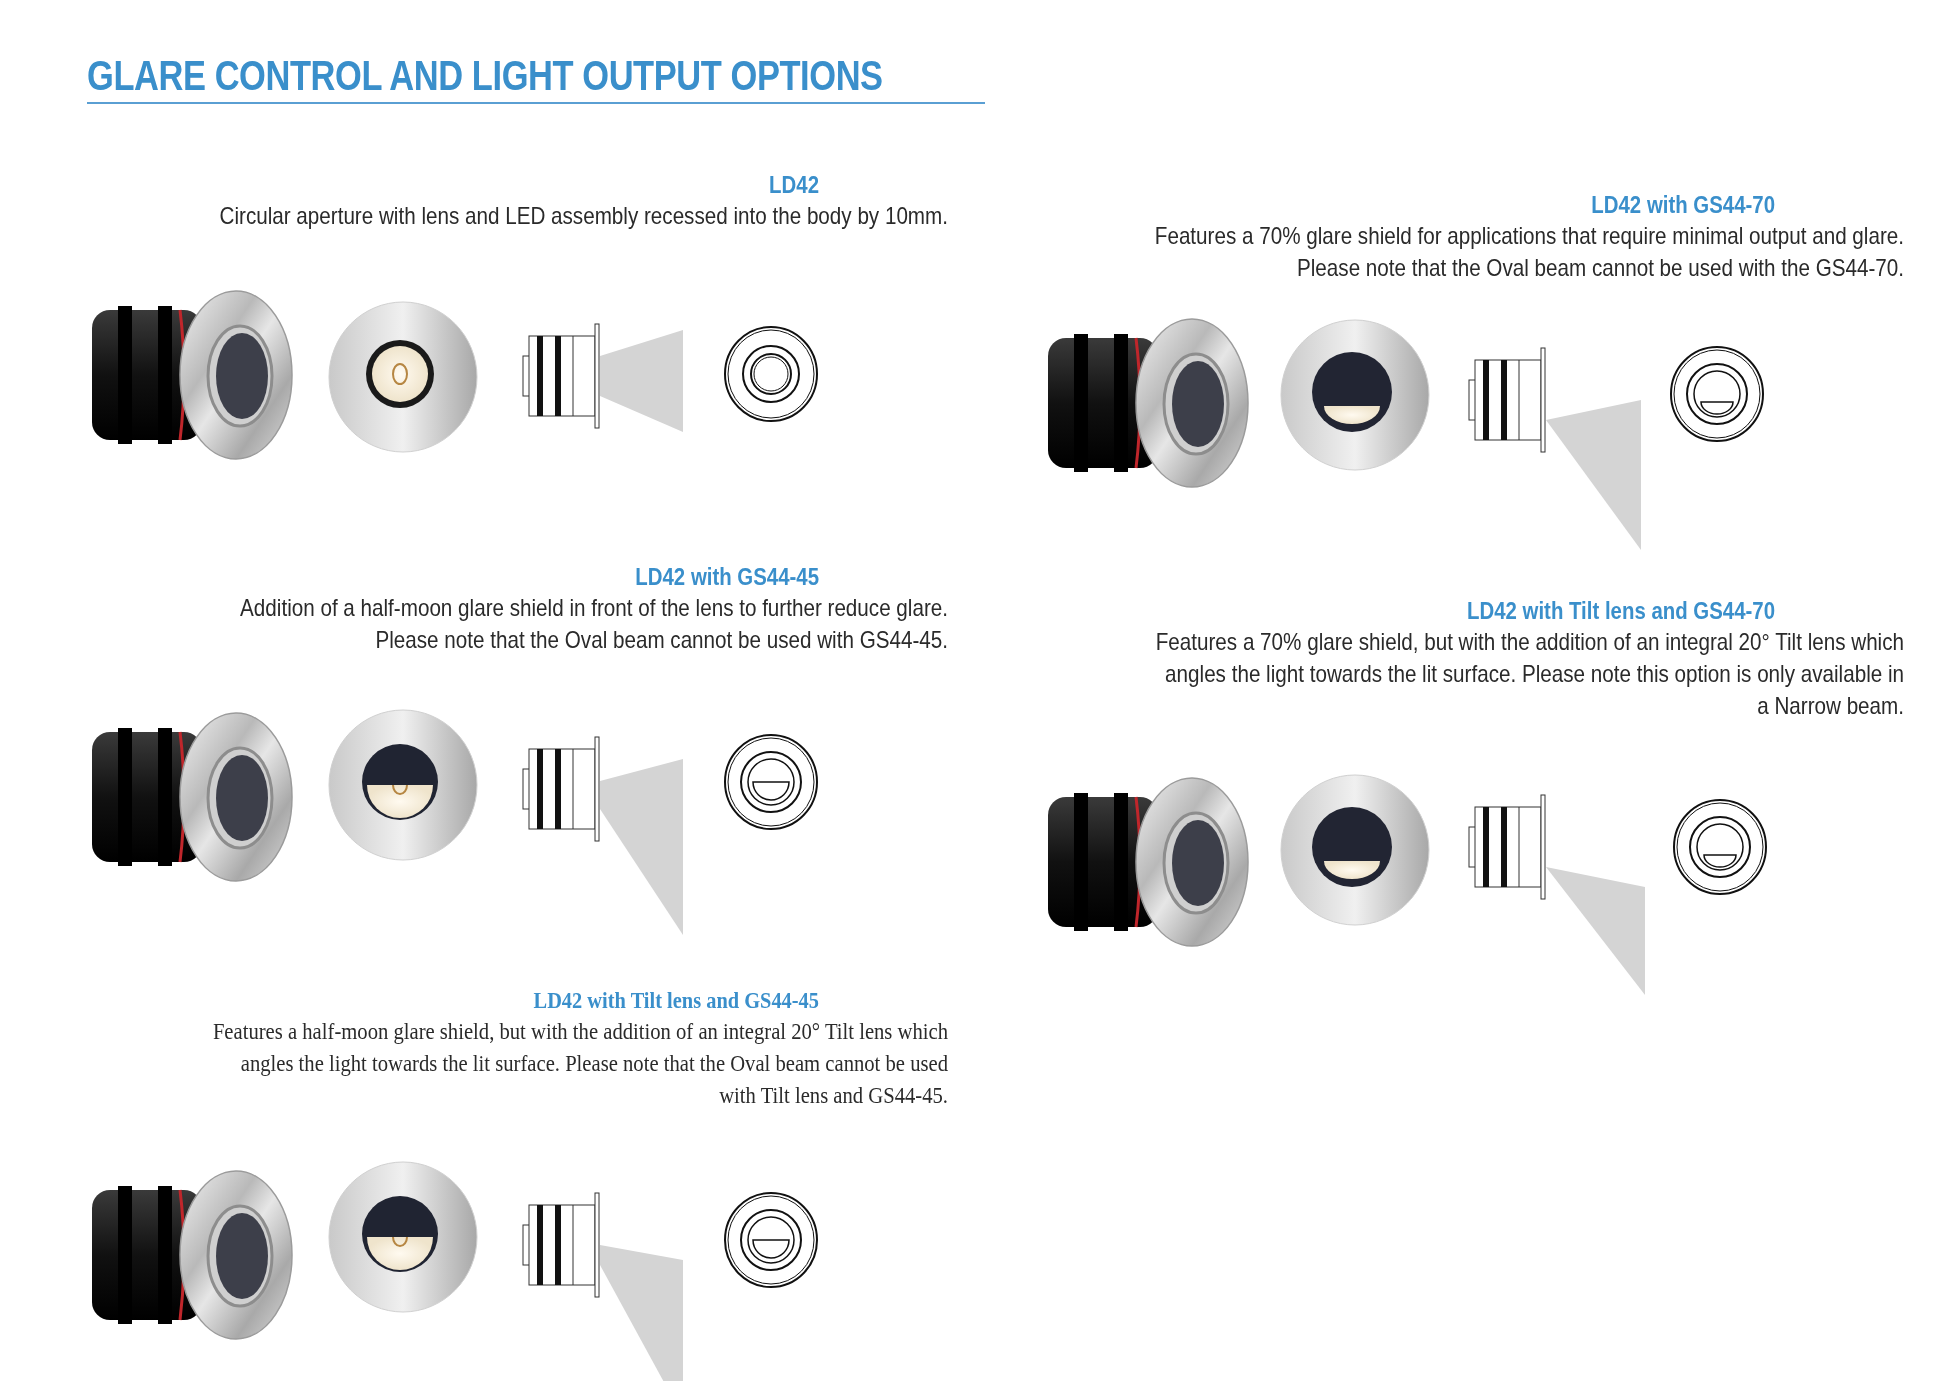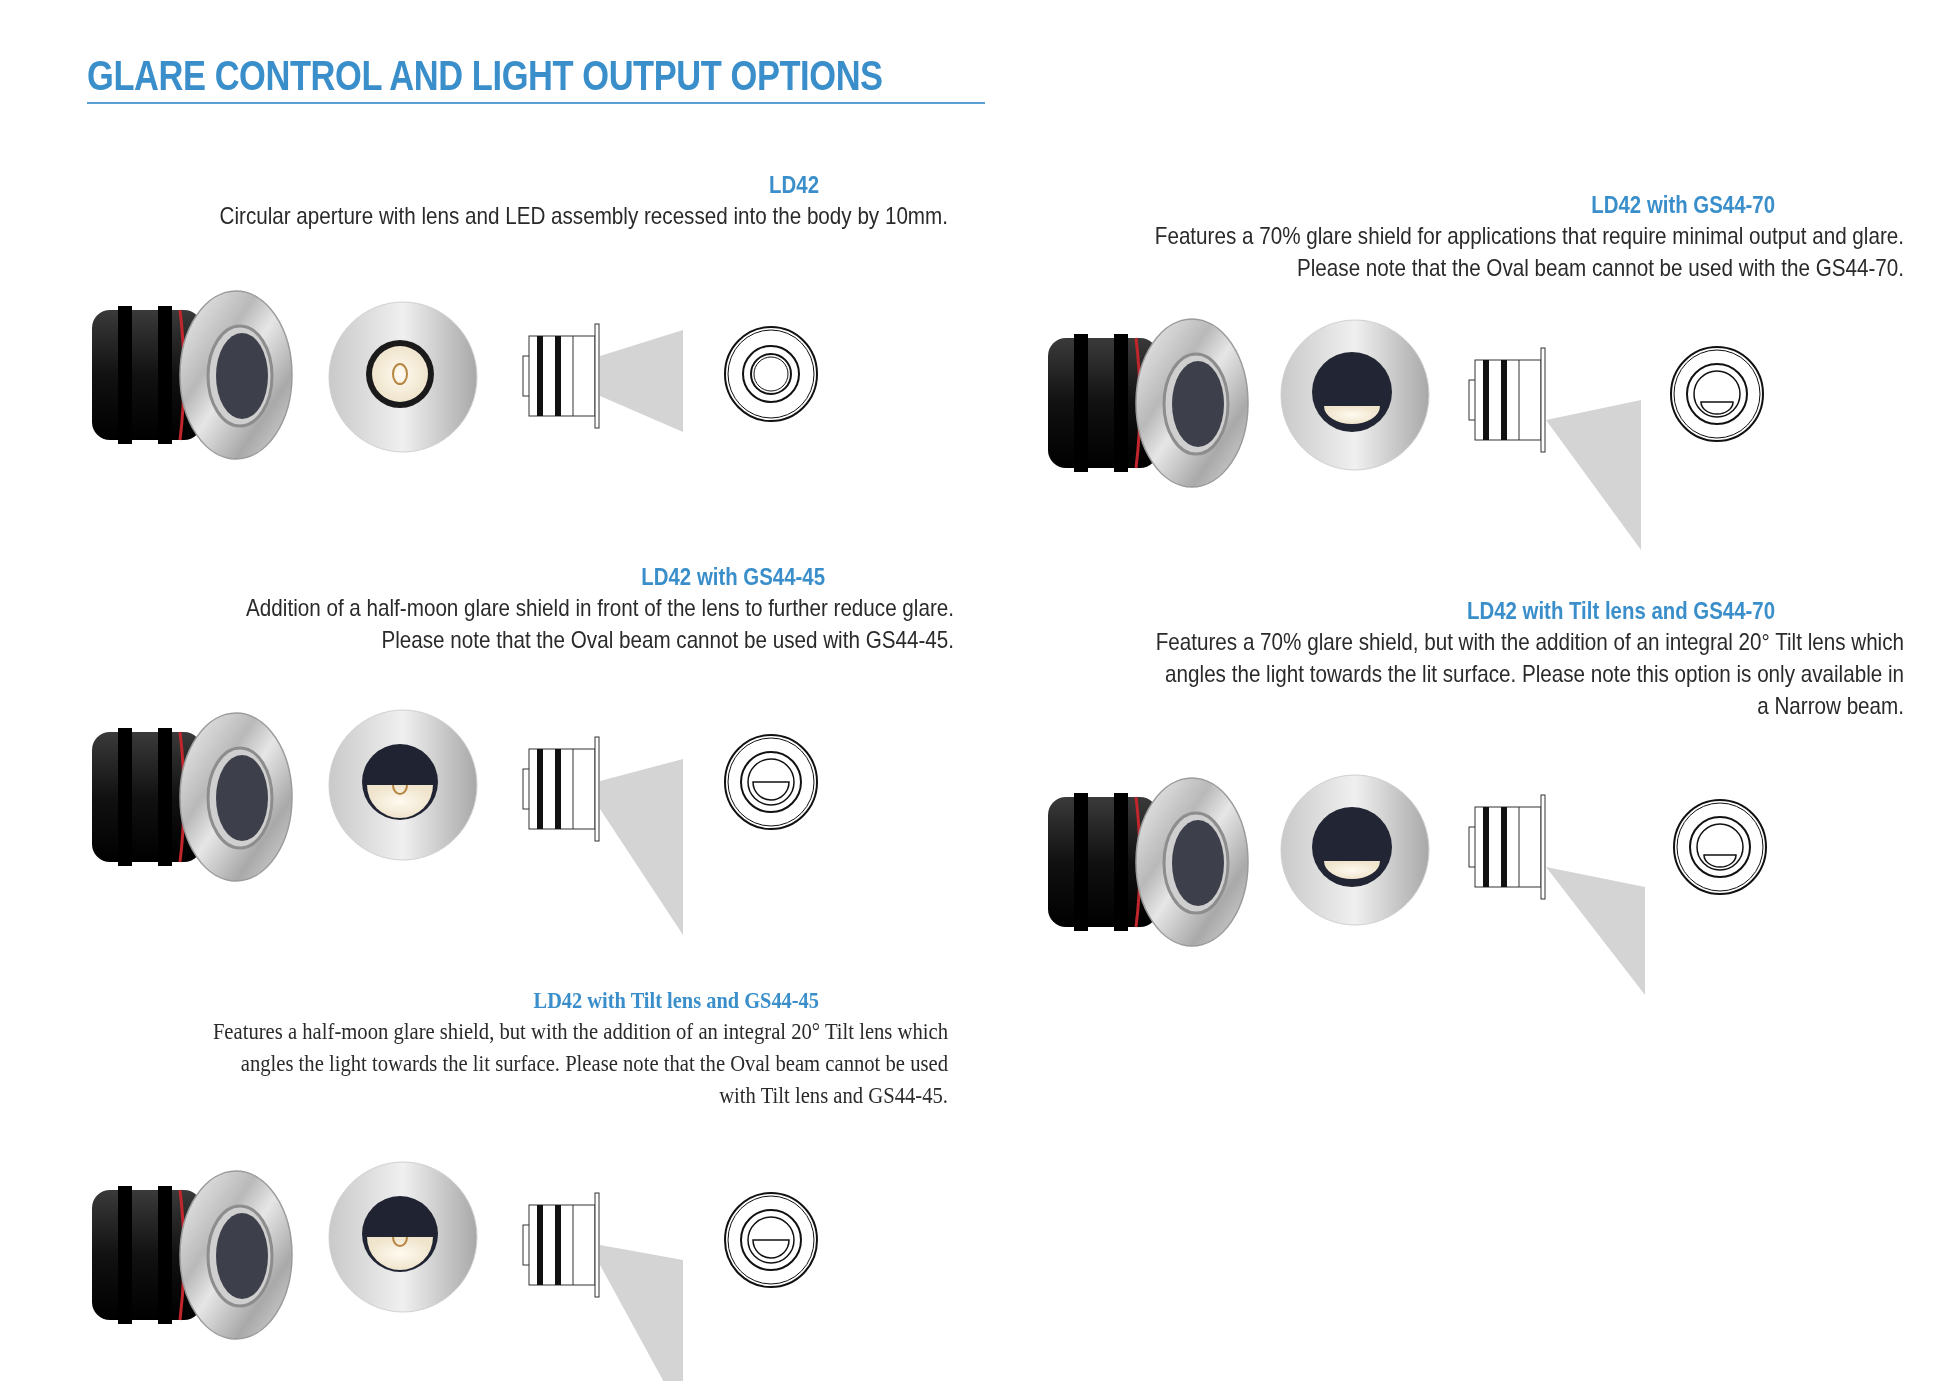--- a/index.html
+++ b/index.html
@@ -151,21 +151,21 @@
     <g transform="translate(425,62)">
         <use href="#side-body"></use>
       <polygon points="77,60 172,40 172,190" fill="#d4d4d4"></polygon>
     </g>
     <g transform="translate(625,48)">
         <use href="#ld-70"></use>
       </g>
   </svg>
 </div>
 
-<div class="section" style="left:88px; top:562px;margin-left:6px;">
+<div class="section" style="left:88px; top:562px;">
   <div class="sec-h">LD42 with GS44-45</div>
   <div class="sec-d">
     <div>Addition of a half-moon glare shield in front of the lens to further reduce glare.</div>
     <div>Please note that the Oval beam cannot be used with GS44-45.</div>
   </div>
 </div>
 <div class="row" style="left:88px; top:692px;">
   <svg width="760" height="210">
     <g>
         <use href="#photo"></use>

